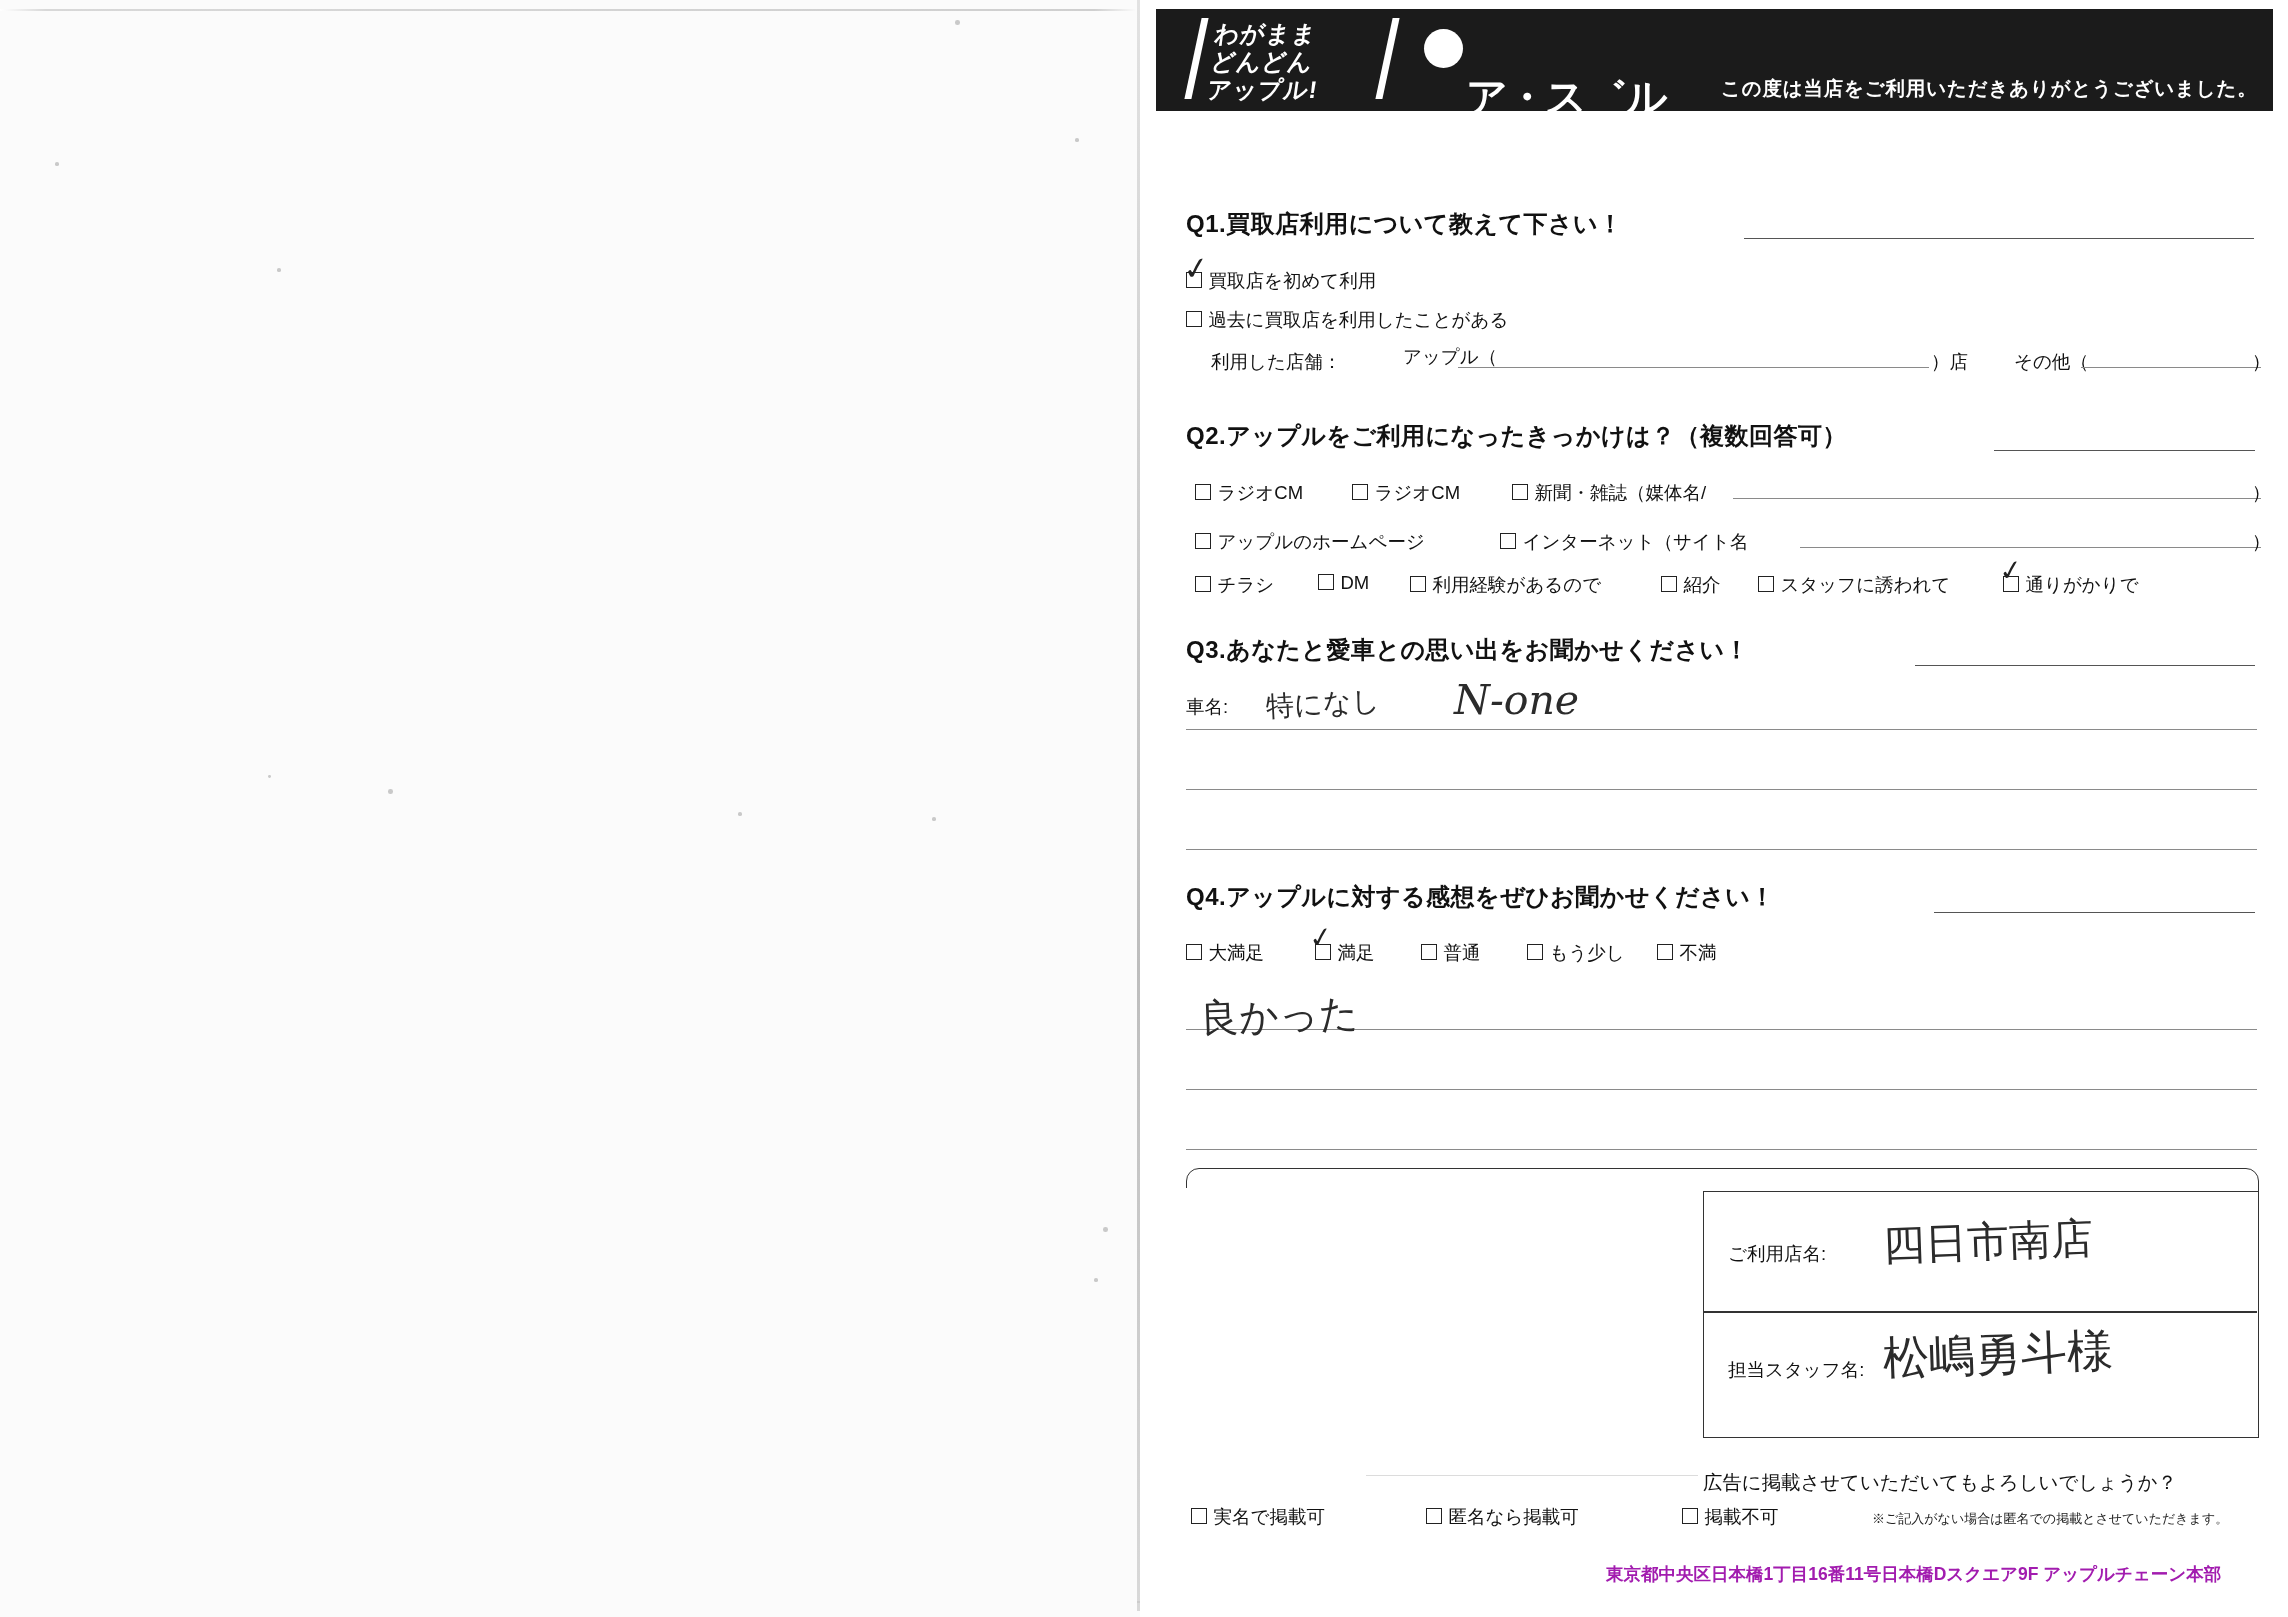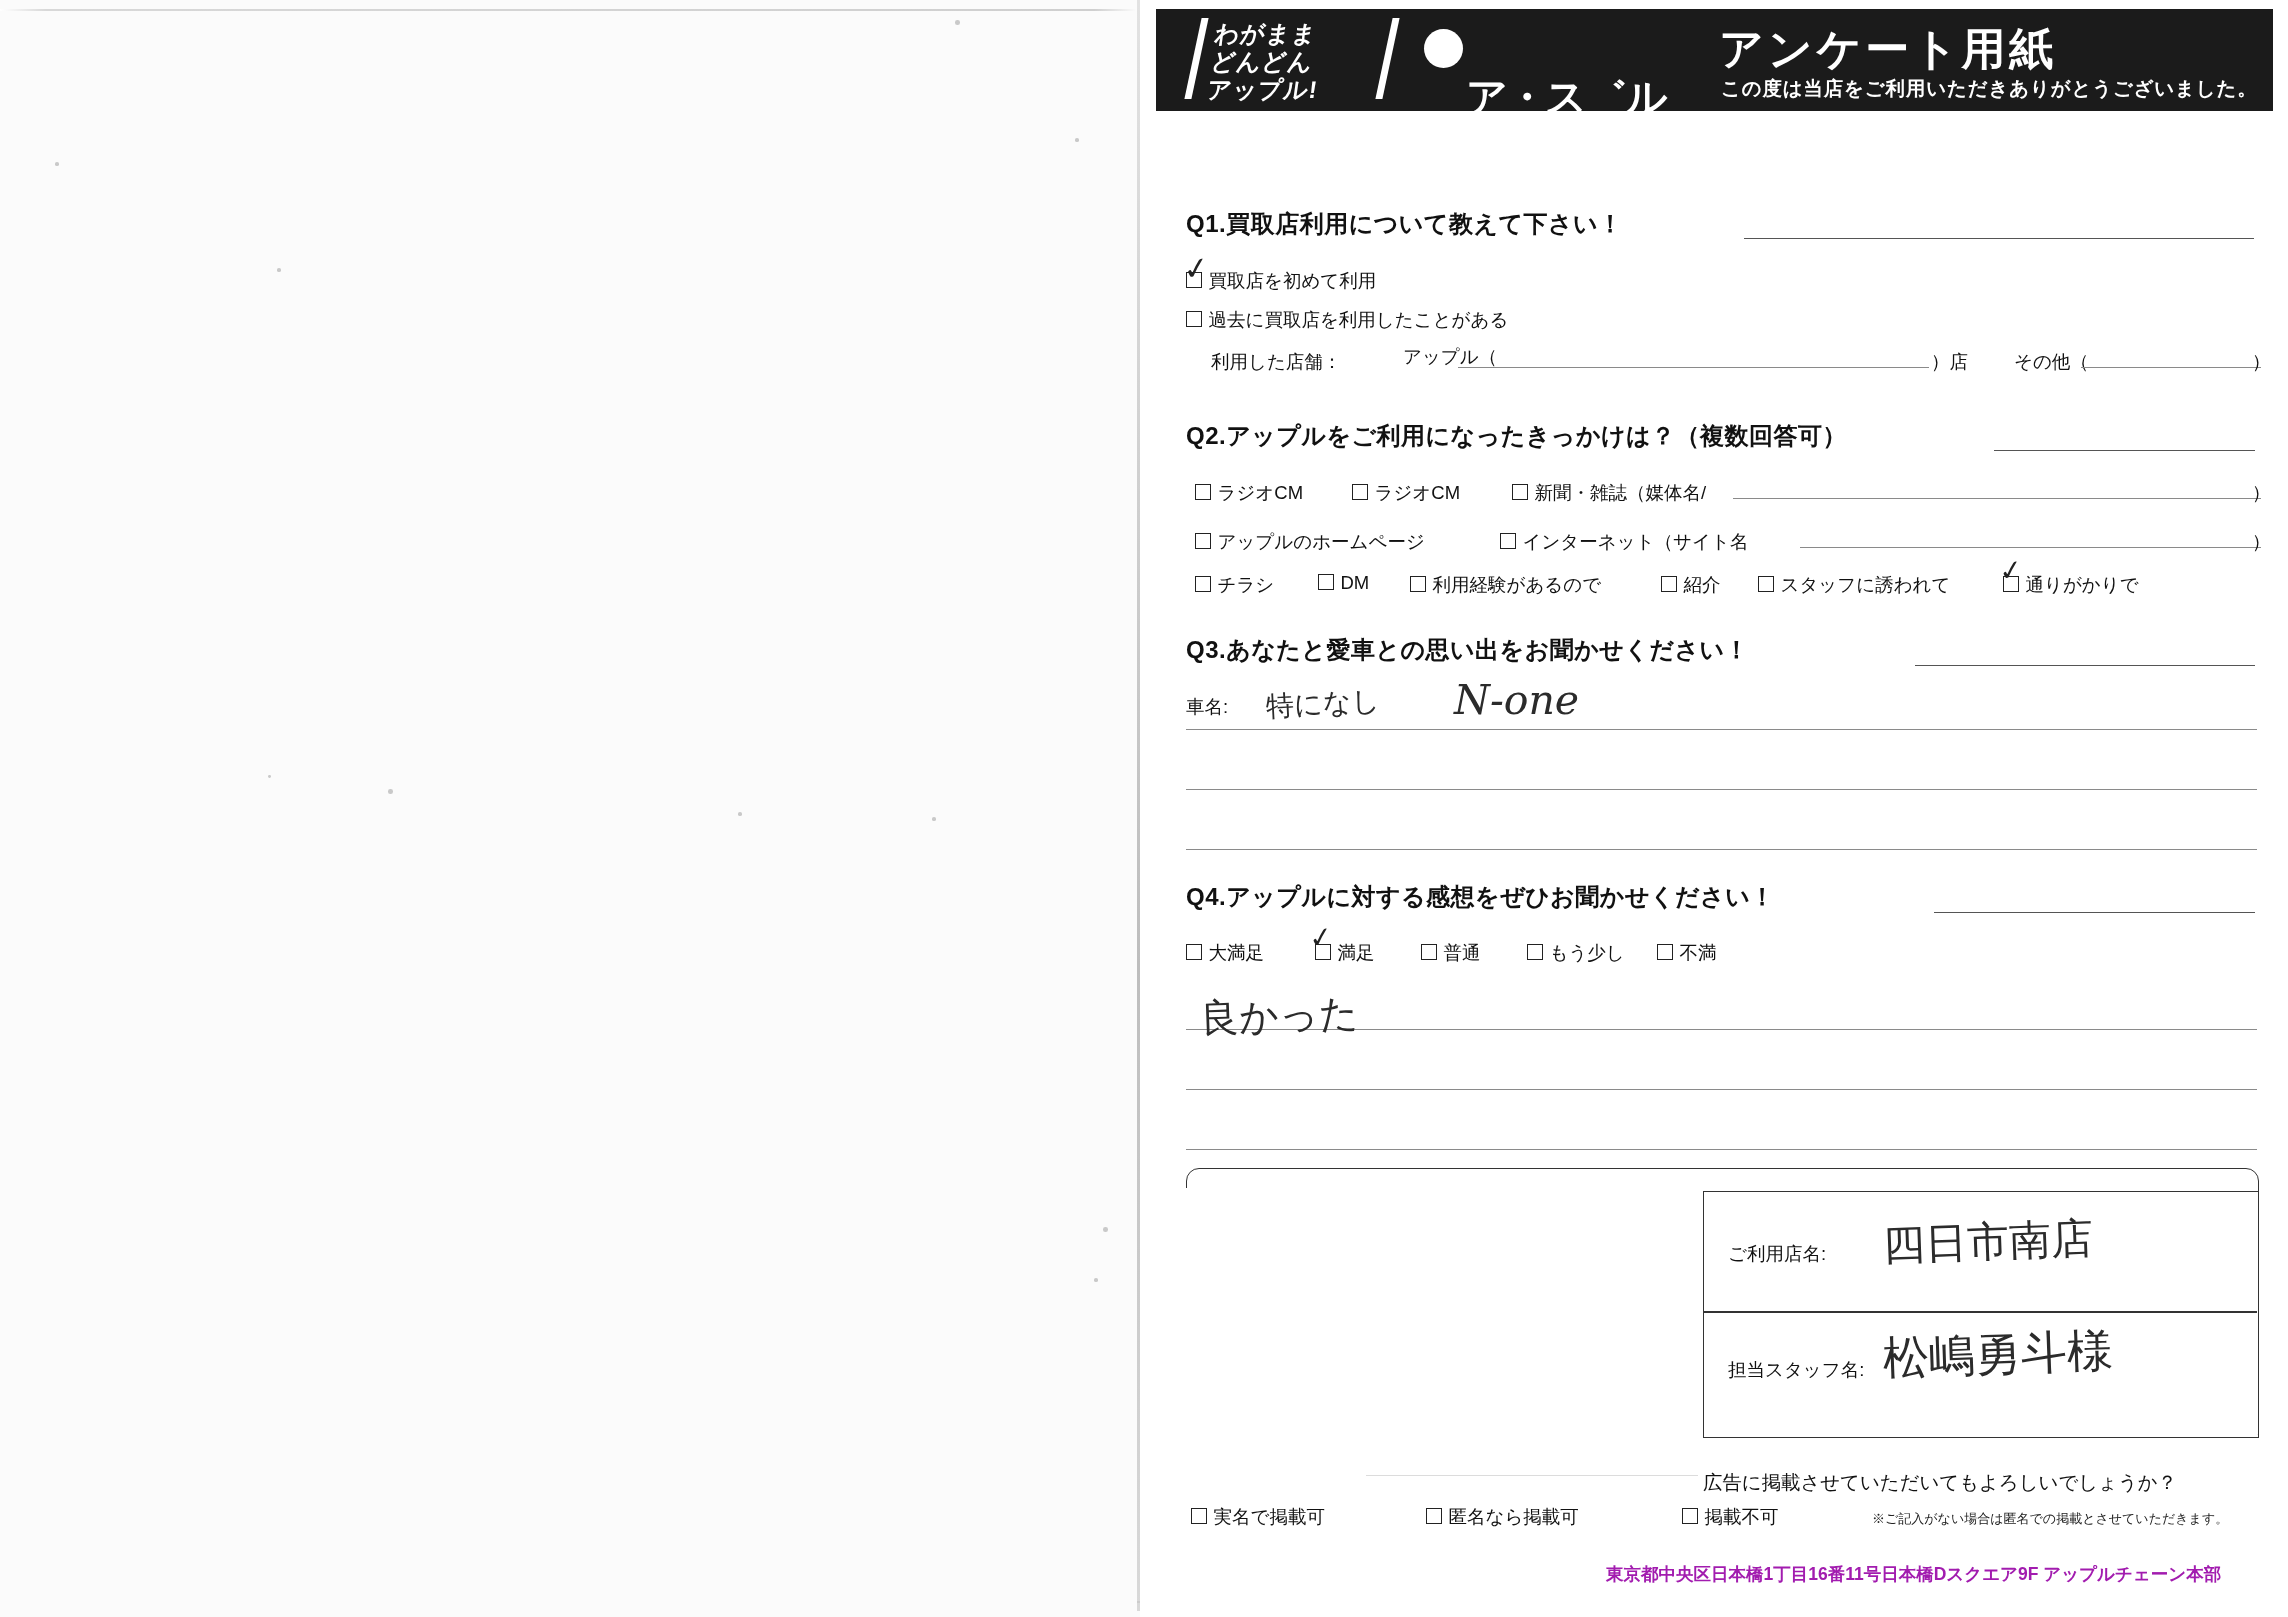--- a/index.html
+++ b/index.html
@@ -259,21 +259,20 @@
 <div class="header-band">
   <div class="hdr-slash-1"></div>
   <div class="hdr-slash-2"></div>
   <div class="hdr-slogan">
     <div>わがまま</div>
     <div>どんどん</div>
     <div>アップル!</div>
   </div>
   <div class="hdr-logo-mark"></div>
   <div class="hdr-logo-text">ア・ス゛ル</div>
-  <div class="hdr-title">アンケート用紙</div>
   <div class="hdr-sub">この度は当店をご利用いただきありがとうございました。</div>
 </div>
 
 <div class="q-title" style="left:1186px; top:208px;">Q1.買取店利用について教えて下さい！</div>
 <div class="q-rule" style="left:1744px; top:238px; width:510px;"></div>
 
 <div class="opt" style="left:1186px; top:268px;">
   <span class="cb"></span><span>買取店を初めて利用</span>
 </div>
 <div class="check-mark" style="left:1183px; top:250px; font-size:31px;">✓</div>

